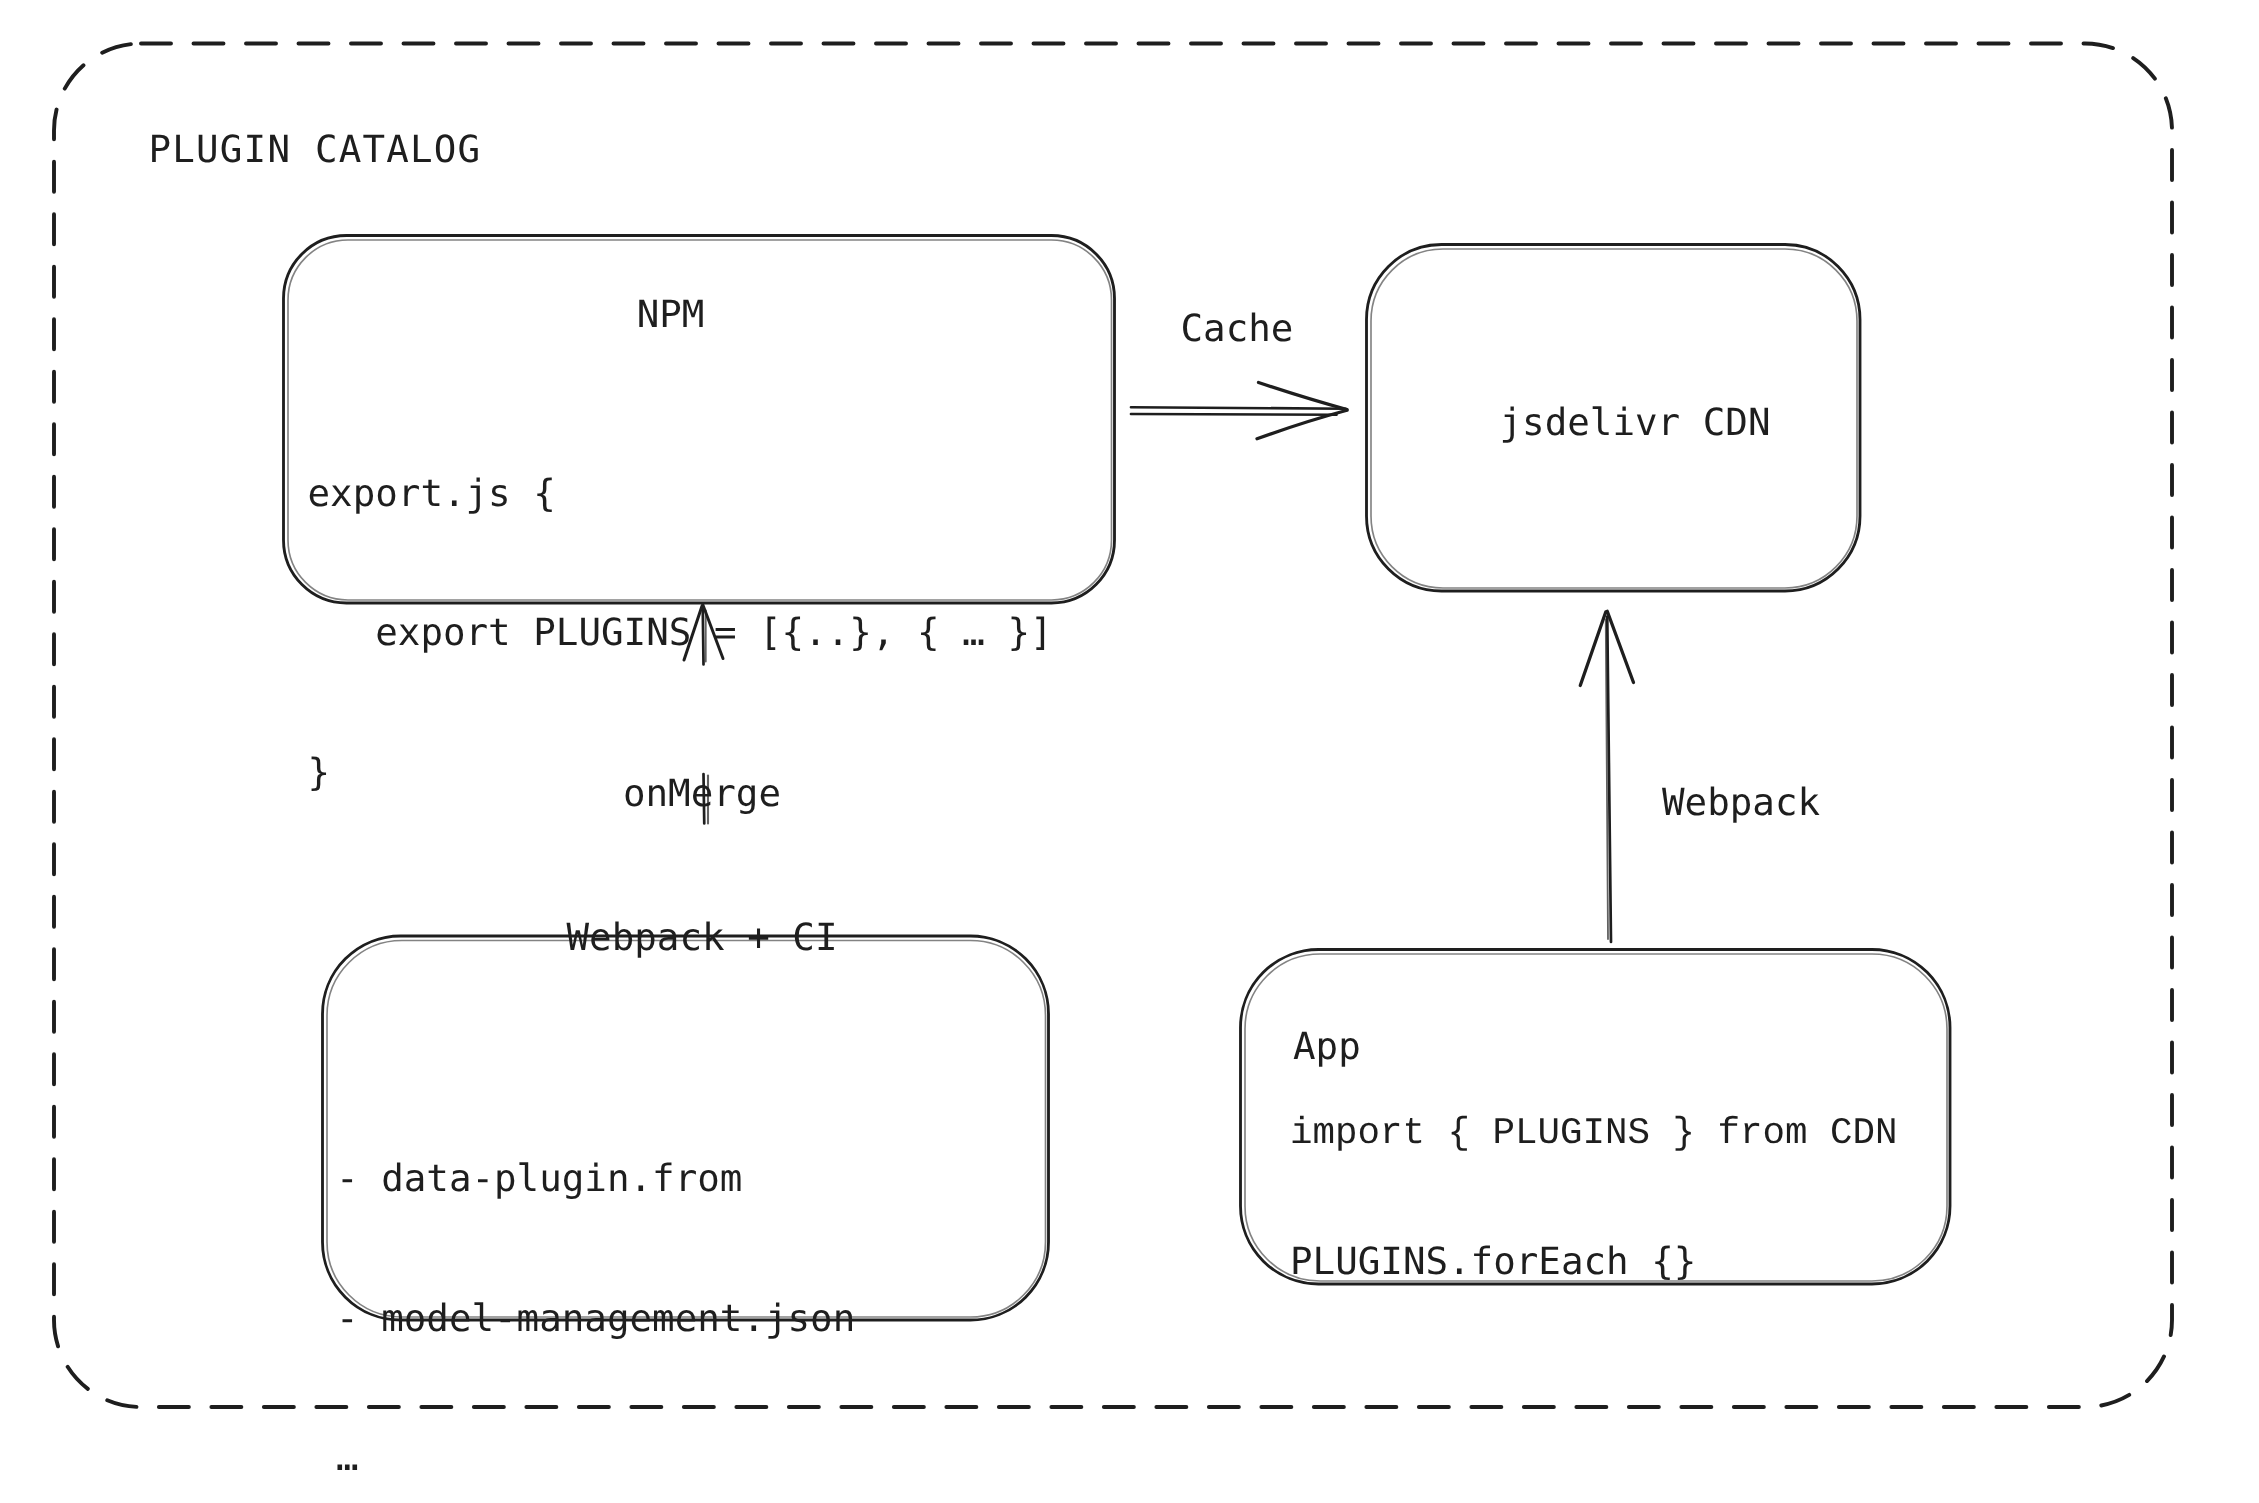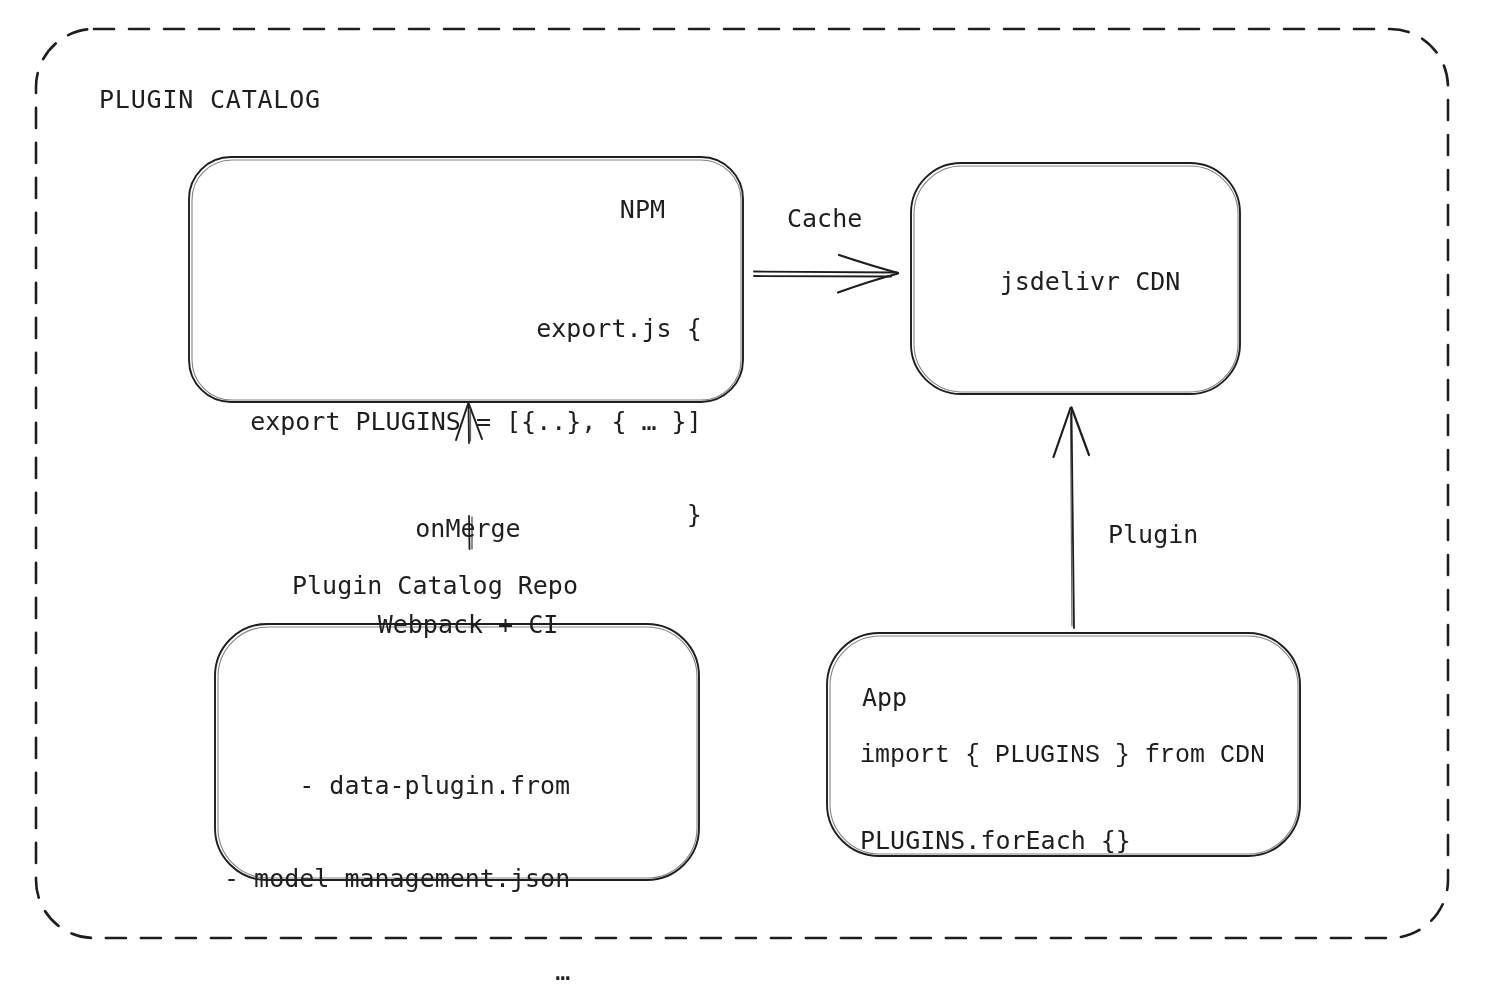--- a/index.html
+++ b/index.html
@@ -17,25 +17,24 @@
     left: 0; top: 0;
     width: 1506px; height: 1002px;
   }
   .t {
     position: absolute;
     white-space: pre;
     font-size: 25px;
     line-height: 31px;
     color: #1e1e1e;
     font-weight: 500;
-    text-align: right;
   }
   .center { text-align: center; }
   .diagram-title   { left: 99px;  top: 84px;  letter-spacing: 0.8px; }
-  .npm-title       { left: 205px; top: 194px; width: 460px; text-align: right; }
+  .npm-title       { left: 217px; top: 194px; width: 460px; }
   .npm-code        { left: 205px; top: 251px; }
   .cache-label     { left: 787px; top: 203px; }
   .cdn-label       { left: 911px; top: 266px; width: 358px; }
   .build-label     { left: 338px; top: 449px; width: 260px; line-height: 32px; }
   .repo-title      { left: 240px; top: 570px; width: 390px; }
   .repo-files      { left: 224px; top: 708px; }
   .app-title       { left: 862px; top: 682px; }
   .app-code-1      { left: 860px; top: 740px; font-family: Liberation Mono, monospace; }
   .app-code-2      { left: 860px; top: 801px; margin-top: 24px; }
   .import-label    { left: 1108px; top: 519px; }
@@ -105,27 +104,26 @@
 
   <div class="t cache-label">Cache</div>
 
   <div class="t cdn-label center">jsdelivr CDN</div>
 
   <div class="t build-label center">
     <div>onMerge</div>
     <div>Webpack + CI</div>
   </div>
 
-  <div class="t repo-title center">Plugin Catalog Repo</div>
 
   <div class="t repo-files">
     <div>- data-plugin.from</div>
     <div>- model-management.json</div>
     <div>…</div>
   </div>
 
   <div class="t app-title">App</div>
   <div class="t app-code-1">import { PLUGINS } from CDN</div>
   <div class="t app-code-2">PLUGINS.forEach {}</div>
 
-  <div class="t import-label">Plugin</div>
+  <div class="t import-label">Webpack</div>
 
 </div>
 
 </body></html>

